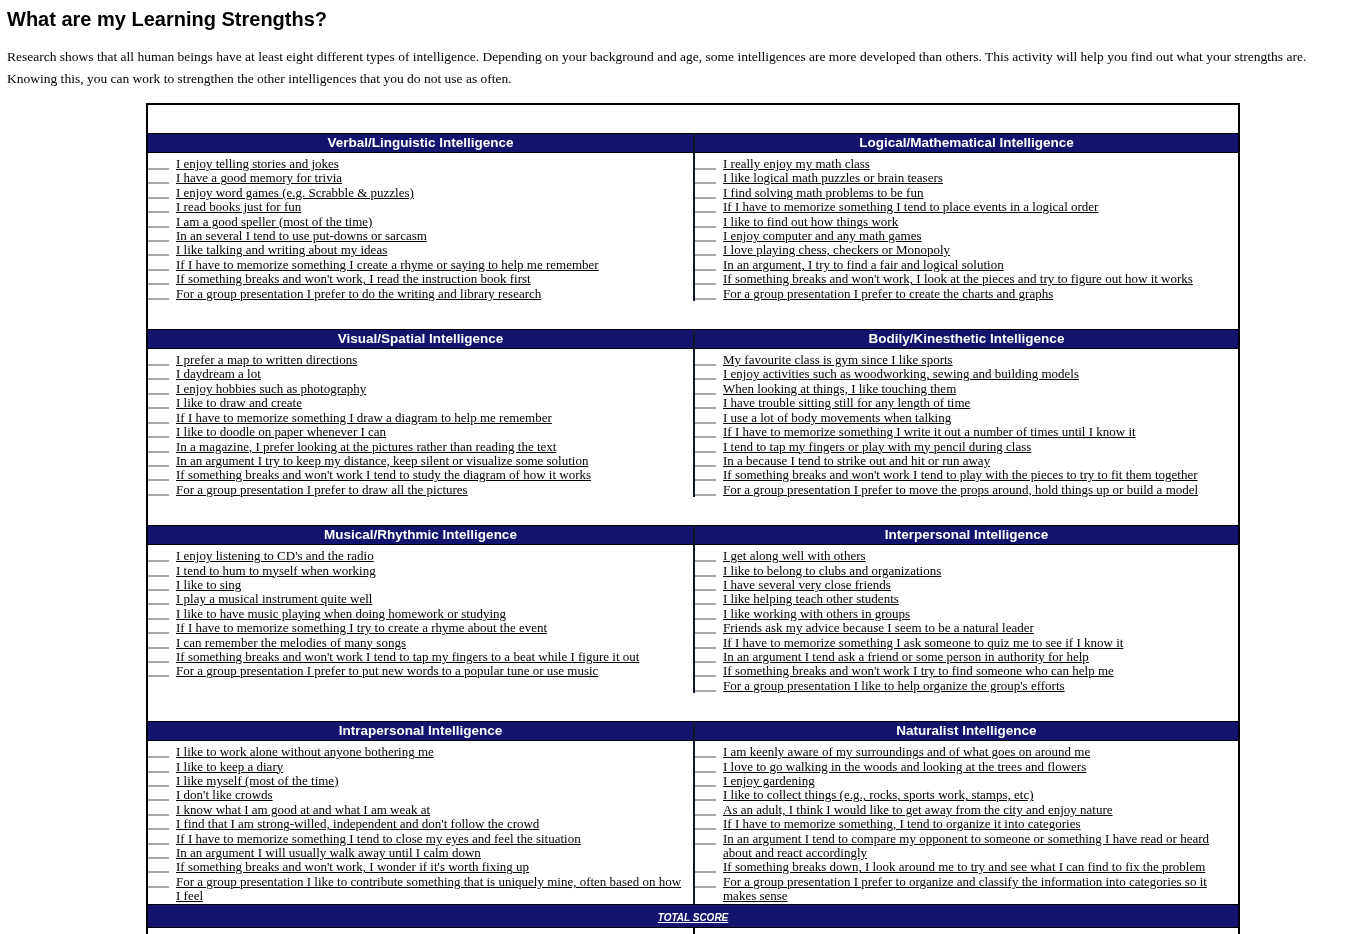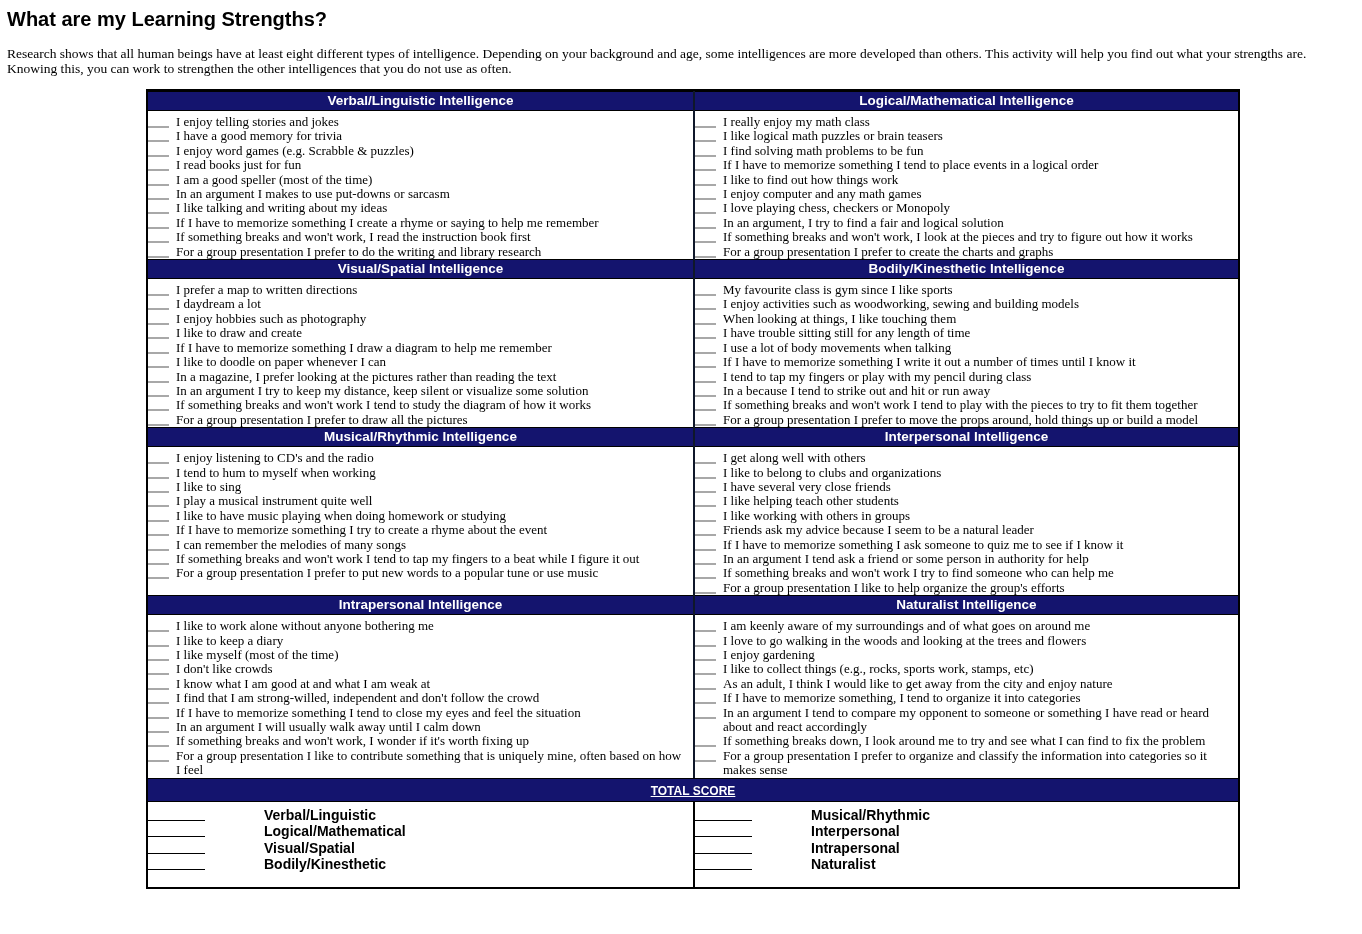--- a/index.html
+++ b/index.html
@@ -8,68 +8,70 @@
     font-family:"Liberation Serif", serif;
     color:#000;
     overflow:hidden;
   }
   h1.page-title {
     font-family:"Liberation Sans", sans-serif;
     font-size:20px; font-weight:bold;
     margin:8px 0 0 7px;
   }
   p.intro {
-    font-size:13.5px; line-height:15px;
+    font-size:13.5px; line-height:22px;
     margin:15px 7px 0 7px;
   }
   .quiz-table {
     margin:13px 0 0 146px;
     width:1094px;
     border:2px solid #000;
     box-sizing:border-box;
   }
   .row { display:flex; }
   .cell {
     width:50%; box-sizing:border-box;
     padding-bottom:0;
+    margin-top:28px;
   }
   .cell.right { border-left:2px solid #0f172a; }
   .section-header {
     background:#14146e;
     color:#fff;
     font-family:"Liberation Sans", sans-serif;
     font-weight:bold; font-size:13.5px; line-height:14px;
     text-align:center;
     padding:2px 0 2px;
     border-top:1px solid #000;
     border-bottom:1px solid #000;
   }
-  ul.items { list-style:none; margin:4px 0 0 0; padding:0; }
+  ul.items { list-style:none; margin:4px 0 0 0; padding:0;text-decoration:underline; }
   li.item {
     position:relative;
     padding:0 6px 0 28px;
     font-size:13px; line-height:14.4px;
   }
   li.item .blank {
     position:absolute; left:0; top:0;
     width:21px; height:11px;
     border-bottom:2px solid #a8a8a8;
   }
   .total-bar {
     background:#14146e;
     text-align:center;
     padding:2px 0 2px;
     border-top:1px solid #000;
     border-bottom:1px solid #000;
   }
   .total-bar .total-label {
     color:#fff;
     font-family:"Liberation Sans", sans-serif;
-    font-weight:bold; font-size:12px; line-height:14px;
+    font-weight:bold; font-size:10px; line-height:14px;
     text-decoration:underline;
+    font-style:italic;
   }
   .totals-row { display:flex; }
   .totals-cell { width:50%; box-sizing:border-box; padding:5px 0 14px; }
   .totals-cell.right { border-left:2px solid #000; }
   .total-entry {
     position:relative;
     padding-left:116px;
     font-family:"Liberation Sans", sans-serif;
     font-weight:bold; font-size:14px; line-height:16.5px;
   }
@@ -90,21 +92,21 @@
     <div id="sections-container">
         <div class="row">
           <div class="cell">
             <div class="section-header">Verbal/Linguistic Intelligence</div>
             <ul class="items">
               <li class="item"><span class="blank"></span><span class="item-text">I enjoy telling stories and jokes</span></li>
               <li class="item"><span class="blank"></span><span class="item-text">I have a good memory for trivia</span></li>
               <li class="item"><span class="blank"></span><span class="item-text">I enjoy word games (e.g. Scrabble &amp; puzzles)</span></li>
               <li class="item"><span class="blank"></span><span class="item-text">I read books just for fun</span></li>
               <li class="item"><span class="blank"></span><span class="item-text">I am a good speller (most of the time)</span></li>
-              <li class="item"><span class="blank"></span><span class="item-text">In an argument I makes to use put-downs or sarcasm</span></li>
+              <li class="item"><span class="blank"></span><span class="item-text">In an several I tend to use put-downs or sarcasm</span></li>
               <li class="item"><span class="blank"></span><span class="item-text">I like talking and writing about my ideas</span></li>
               <li class="item"><span class="blank"></span><span class="item-text">If I have to memorize something I create a rhyme or saying to help me remember</span></li>
               <li class="item"><span class="blank"></span><span class="item-text">If something breaks and won't work, I read the instruction book first</span></li>
               <li class="item"><span class="blank"></span><span class="item-text">For a group presentation I prefer to do the writing and library research</span></li>
             </ul>
           </div>
           <div class="cell right">
             <div class="section-header">Logical/Mathematical Intelligence</div>
             <ul class="items">
               <li class="item"><span class="blank"></span><span class="item-text">I really enjoy my math class</span></li>

